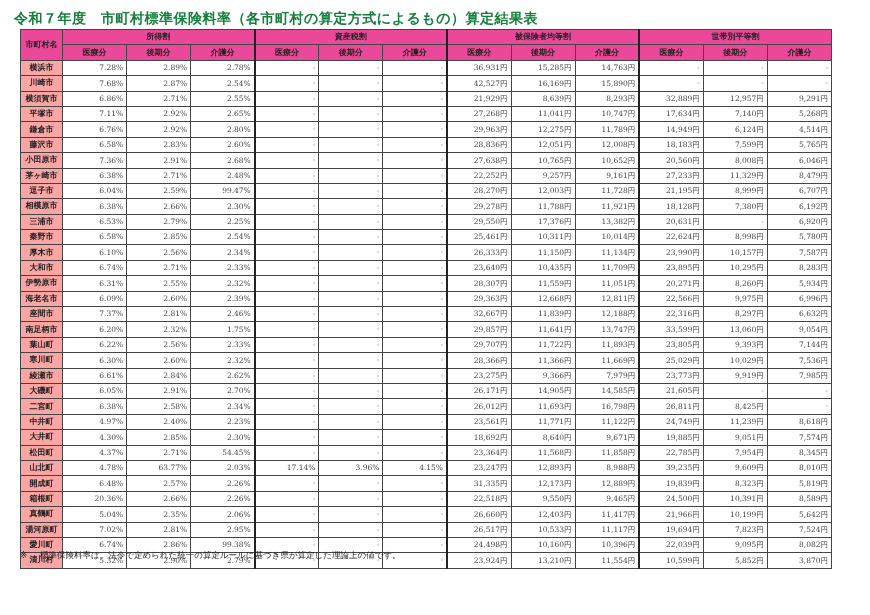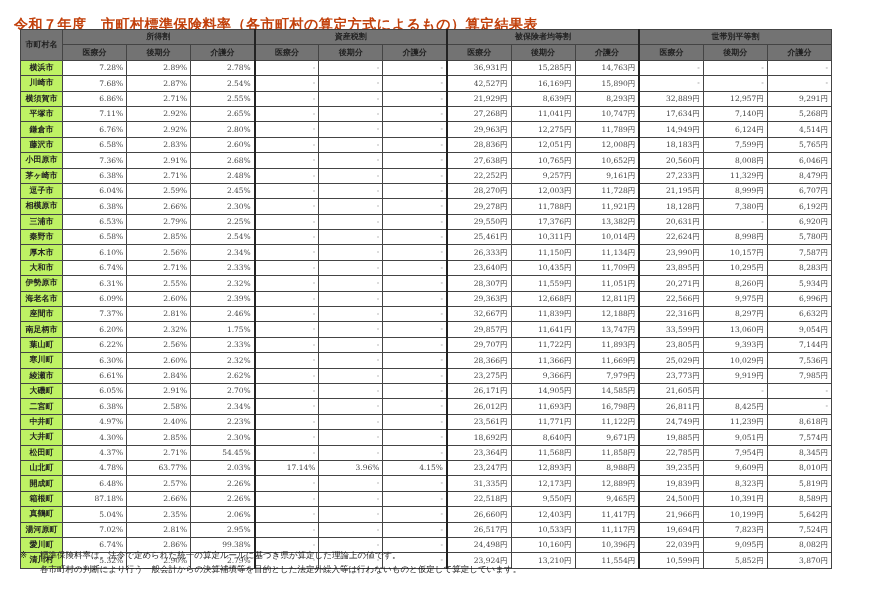--- a/index.html
+++ b/index.html
@@ -1,21 +1,21 @@
 <!DOCTYPE html>
 <html><head>
 <meta charset="utf-8">
 <style>
   html, body { margin: 0; padding: 0; background: #ffffff; }
   body { width: 870px; height: 615px; overflow: hidden; font-family: "DejaVu Serif", serif; color: #222; }
-  .title { position: absolute; left: 14px; top: 16px; font-family: "DejaVu Sans", sans-serif; font-size: 14px; font-weight: bold; color: #c2410c; letter-spacing: 0.5px; }
+  .title { position: absolute; left: 14px; top: 10px; font-family: "DejaVu Sans", sans-serif; font-size: 14px; font-weight: bold; color: #15803d; letter-spacing: 0.5px; }
   table.main { position: absolute; left: 20px; top: 29px; border-collapse: collapse; table-layout: fixed; width: 812px; }
   table.main th, table.main td { border: 1px solid #444; padding: 0 3px; height: 14.4px; line-height: 14px; overflow: hidden; white-space: nowrap; }
-  table.main th { background: #737373; font-family: "DejaVu Sans", sans-serif; font-size: 8px; font-weight: bold; text-align: center; color: #222; }
-  table.main td.name { background: #bef264; font-family: "DejaVu Sans", sans-serif; font-size: 8px; font-weight: bold; text-align: center; }
+  table.main th { background: #ec4899; font-family: "DejaVu Sans", sans-serif; font-size: 8px; font-weight: bold; text-align: center; color: #222; }
+  table.main td.name { background: #fca5a5; font-family: "DejaVu Sans", sans-serif; font-size: 8px; font-weight: bold; text-align: center; }
   table.main td.v { font-size: 7.5px; text-align: right; color: #444; vertical-align: bottom; }
   table.main td.v.dash { vertical-align: top; color: #777; }
   table.main .grp-l { border-left: 2px solid #222; }
   .notes { position: absolute; left: 20px; top: 548px; font-family: "DejaVu Sans", sans-serif; font-size: 8.5px; color: #222; line-height: 14.2px; }
   .notes .mark { display: inline-block; width: 20px; }
   .notes .ind { padding-left: 20px; }
   .notes .em { padding-left: 20px; font-weight: bold; text-decoration: underline; }
 </style>
 </head>
 <body>
@@ -179,21 +179,21 @@
         <td class="v">9,257円</td>
         <td class="v">9,161円</td>
         <td class="v grp-l">27,233円</td>
         <td class="v">11,329円</td>
         <td class="v">8,479円</td>
       </tr>
       <tr>
         <td class="name">逗子市</td>
         <td class="v">6.04%</td>
         <td class="v">2.59%</td>
-        <td class="v">2.45%</td>
+        <td class="v">99.47%</td>
         <td class="v dash grp-l">-</td>
         <td class="v dash">-</td>
         <td class="v dash">-</td>
         <td class="v grp-l">28,270円</td>
         <td class="v">12,003円</td>
         <td class="v">11,728円</td>
         <td class="v grp-l">21,195円</td>
         <td class="v">8,999円</td>
         <td class="v">6,707円</td>
       </tr>
@@ -477,21 +477,21 @@
         <td class="v dash">-</td>
         <td class="v grp-l">31,335円</td>
         <td class="v">12,173円</td>
         <td class="v">12,889円</td>
         <td class="v grp-l">19,839円</td>
         <td class="v">8,323円</td>
         <td class="v">5,819円</td>
       </tr>
       <tr>
         <td class="name">箱根町</td>
-        <td class="v">87.18%</td>
+        <td class="v">20.36%</td>
         <td class="v">2.66%</td>
         <td class="v">2.26%</td>
         <td class="v dash grp-l">-</td>
         <td class="v dash">-</td>
         <td class="v dash">-</td>
         <td class="v grp-l">22,518円</td>
         <td class="v">9,550円</td>
         <td class="v">9,465円</td>
         <td class="v grp-l">24,500円</td>
         <td class="v">10,391円</td>
@@ -555,14 +555,13 @@
         <td class="v">11,554円</td>
         <td class="v grp-l">10,599円</td>
         <td class="v">5,852円</td>
         <td class="v">3,870円</td>
       </tr>
     </tbody>
 </table>
 
 <div class="notes">
   <div><span class="mark">※</span><span>標準保険料率は、法令で定められた統一の算定ルールに基づき県が算定した理論上の値です。</span></div>
-  <div class="ind">各市町村の判断により行う一般会計からの決算補填等を目的とした法定外繰入等は行わないものと仮定して算定しています。</div>
 </div>
 
 </body></html>

